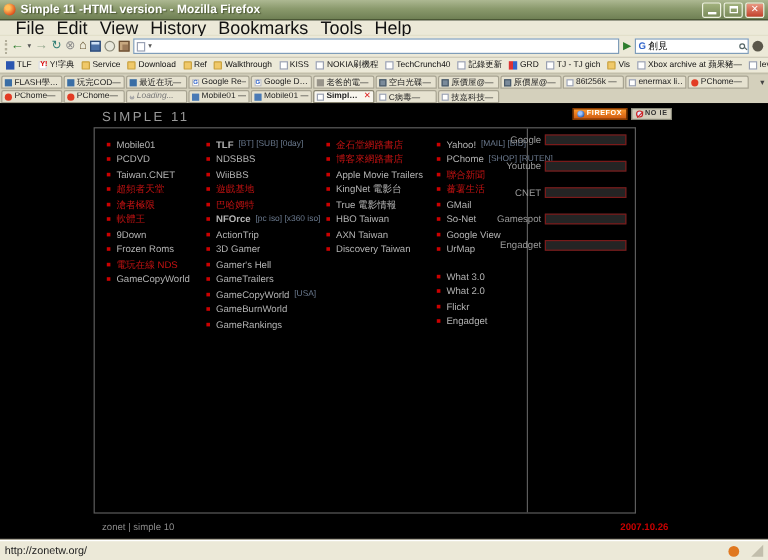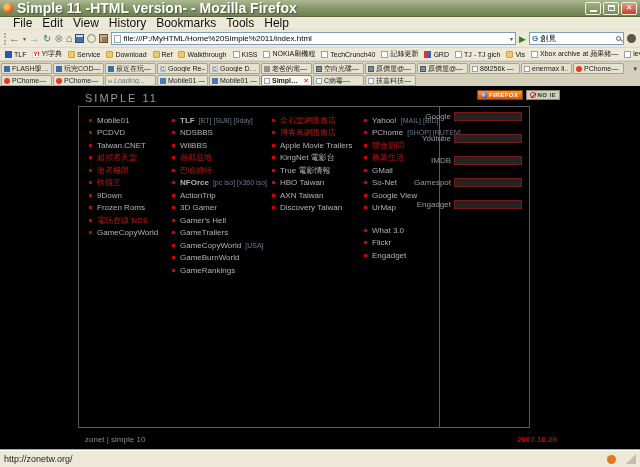--- a/index.html
+++ b/index.html
@@ -6,34 +6,34 @@
   *{box-sizing:border-box;}
   .frame{position:relative;width:640px;height:467px;overflow:hidden;background:#000;
          font-family:"Liberation Sans","DejaVu Sans",sans-serif;}
 
   
   .titlebar{position:absolute;top:0;left:0;right:0;height:17px;
     background:linear-gradient(#adb892,#8b9a6d 45%,#6f8054);
     display:flex;align-items:center;padding:0 3px;border-bottom:1px solid #59673f;}
   .ff-icon{width:10px;height:10px;border-radius:50%;flex:none;margin-right:4px;
     background:radial-gradient(circle at 35% 35%,#ffc05a 20%,#e0531f 70%,#9c2f0c);}
-  .win-title{flex:1;color:#fff;font-size:14px;font-weight:bold;white-space:nowrap;overflow:hidden;
+  .win-title{flex:1;color:#fff;font-size:10px;font-weight:bold;white-space:nowrap;overflow:hidden;
     text-shadow:1px 1px 1px rgba(40,50,20,.6);}
   .winbtns{display:flex;gap:2px;flex:none;}
   .wb{width:16px;height:13px;border:1px solid #eef2e0;border-radius:2px;color:#fff;
     display:flex;align-items:center;justify-content:center;font-size:8px;line-height:1;
     background:linear-gradient(#a2b27e,#7a8b5a);}
   .wb.min i{display:block;width:7px;height:2px;background:#fff;margin-top:6px;}
   .wb.max i{display:block;width:7px;height:6px;border:1px solid #fff;border-top-width:2px;}
   .wb.close{background:linear-gradient(#e99a84,#c2402a);}
 
   
   .menubar{position:absolute;top:17px;left:0;right:0;height:13px;background:#ece9d8;
     display:flex;align-items:center;padding-left:8px;border-bottom:1px solid #e2dfca;}
-  .menu-item{font-size:12px;color:#111;padding:12px 5px;white-space:nowrap;}
+  .menu-item{font-size:15px;color:#111;padding:12px 5px;white-space:nowrap;}
 
   
   .navbar{position:absolute;top:30px;left:0;right:0;height:18px;background:#ece9d8;
     display:flex;align-items:center;gap:3px;padding:0 4px;border-bottom:1px solid #dcd8c4;}
   .tgrip{width:2px;height:12px;border-left:2px dotted #b2ae9a;flex:none;}
   .nbtn{flex:none;font-size:11px;line-height:1;}
   .nb-back{color:#2d7d2d;font-weight:bold;}
   .nb-caret{font-size:6px;color:#555;}
   .nb-fwd{color:#94a88e;font-weight:bold;}
   .nb-reload{color:#2f7d74;font-size:10px;}
@@ -169,21 +169,20 @@
     <span class="nbtn nb-caret">▾</span>
     <span class="nbtn nb-fwd">→</span>
     <span class="nbtn nb-reload">↻</span>
     <span class="nbtn nb-stop">⊗</span>
     <span class="nbtn nb-home">⌂</span>
     <span class="sq-ic ic-book"></span>
     <span class="sq-ic ic-clock"></span>
     <span class="sq-ic ic-camera"></span>
     <span class="urlfield">
       <span class="page-ic"></span>
-      <span class="url-text">file:///P:/MyHTML/Home%20Simple%2011/index.html</span>
       <span class="nb-caret">▾</span>
     </span>
     <span class="go">▶</span>
     <span class="searchfield">
       <span class="g-logo">G</span>
       <span class="search-text">創見</span>
       <span class="mag"></span>
     </span>
     <span class="ext-ic"></span>
   </div>
@@ -520,39 +519,43 @@
           <div class="lrow">
             <span class="bullet"></span>
             <span class="link">UrMap</span>
           </div>
           <div class="lrow gap">
             <span class="bullet"></span>
             <span class="link">What 3.0</span>
           </div>
           <div class="lrow">
             <span class="bullet"></span>
+            <span class="link">What 2.0</span>
+          </div>
+          <div class="lrow">
+            <span class="bullet"></span>
             <span class="link">Flickr</span>
           </div>
           <div class="lrow">
             <span class="bullet"></span>
             <span class="link">Engadget</span>
           </div>
         </div>
       <div class="vdivider"></div>
       <div class="search-panel" id="searchpanel">
           <div class="srow">
             <span class="slabel">Google</span>
             <input class="sinput" style="">
           </div>
           <div class="srow">
             <span class="slabel">Youtube</span>
             <input class="sinput" style="">
           </div>
           <div class="srow">
-            <span class="slabel">IMDB</span>
+            <span class="slabel">CNET</span>
             <input class="sinput" style="">
           </div>
           <div class="srow">
             <span class="slabel">Gamespot</span>
             <input class="sinput" style="">
           </div>
           <div class="srow">
             <span class="slabel">Engadget</span>
             <input class="sinput" style="">
           </div>

